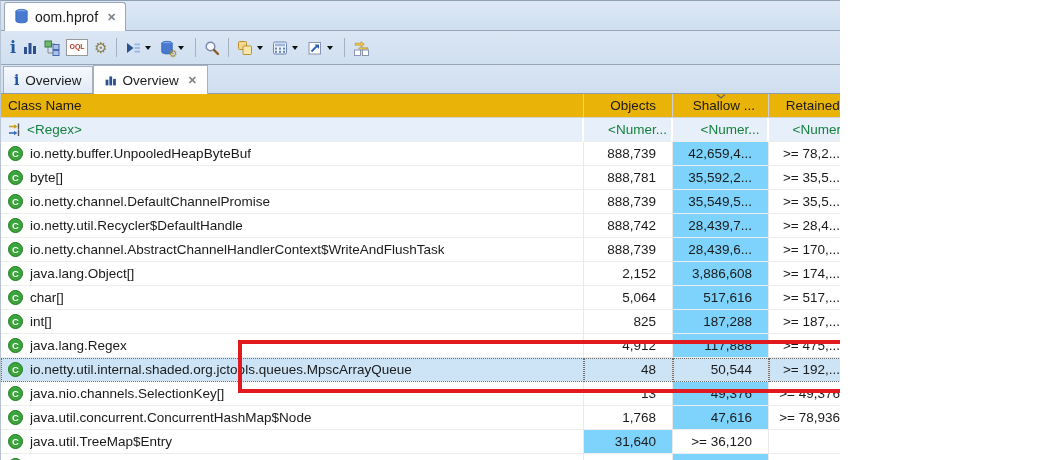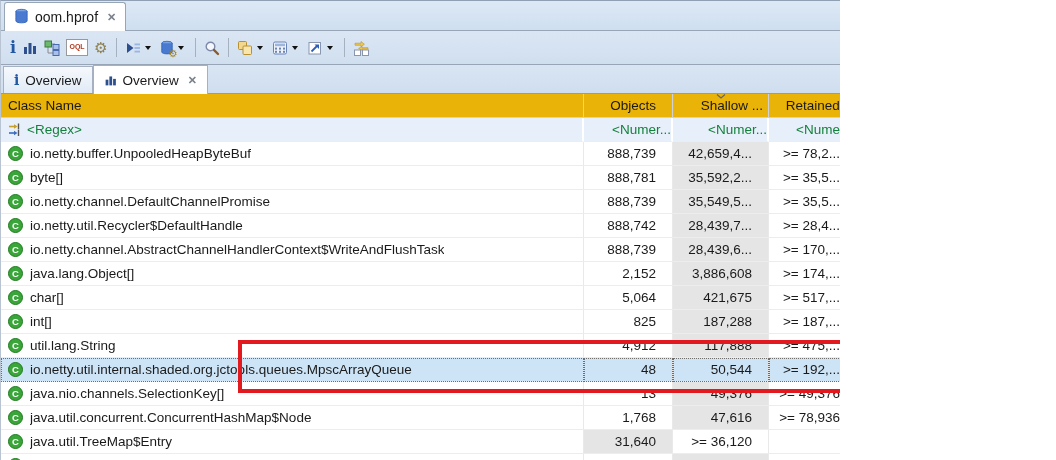--- a/index.html
+++ b/index.html
@@ -62,24 +62,24 @@
   .table{position:absolute; left:0; top:93px; width:100%;}
   .trow{display:grid; grid-template-columns:583px 89px 96px 88px 1fr; height:24px; box-sizing:border-box;}
   .trow > div{white-space:nowrap; overflow:hidden; line-height:23px; font-size:13.5px; box-sizing:border-box;}
   .thead > div{border-right:1px solid #cfd3d8; border-bottom:1px solid #cfd3d8; background:#eab308; position:relative;}
   .thead > div.c-rest{border-right:none; border-bottom:none;}
   .c-class{padding-left:7px; display:flex; align-items:center;}
   .c-num{text-align:right; padding-right:16px;}
   .sort-chevron{position:absolute; top:0px; left:50%; margin-left:-5px;}
   .filterrow > div{background:#e7f0fa; color:#15803d; border-right:2px solid #fff; border-bottom:1px solid #ededec;}
   .filterrow > .c-rest{background:#fff; border-right:none;}
-  .filterrow .c-numfilter{text-align:right; padding-left:20px;}
+  .filterrow .c-numfilter{text-align:center; padding-left:20px;}
   .datarow > div{border-bottom:1px solid #ededec; border-right:1px solid #e9e9e9;}
   .datarow > .c-rest{border-right:none;}
-  .datarow .c-shallow{background:#e5e5e5;}
+  .datarow .c-shallow{background:#7dd3fc;}
   .datarow.selected > div:nth-child(-n+4){background:#cde4f7; outline:1px dotted #6e6e6e; outline-offset:-1px;}
   .class-icon{
     flex:0 0 13px; width:13px; height:13px; border-radius:50%;
     background:#3aa63a; border:1px solid #1f7a1f; color:#fff;
     font-size:9.5px; font-weight:bold; line-height:13px; text-align:center; margin-right:7px;
   }
   .cname{overflow:hidden; text-overflow:clip; white-space:nowrap;}
   .filter-icon{margin-right:5px; flex:0 0 14px;}
   
   .red-box{
@@ -217,21 +217,21 @@
       <span>Overview</span>
       <span class="tab-close">✕</span>
     </div>
   </div>
 
   <div class="table">
 
     <div class="trow thead">
       <div class="c-class">Class Name</div>
       <div class="c-num">Objects</div>
-      <div class="c-num" style="padding-right:5px;">
+      <div class="c-num" style="padding-right:13px;">
         <svg class="sort-chevron" width="10" height="5" viewBox="0 0 10 5">
           <polyline points="1,0.5 5,4 9,0.5" fill="none" stroke="#666" stroke-width="1.2"></polyline>
         </svg><span>Shallow ...</span>
       </div>
       <div class="c-num" style="padding-right:5px; text-align:right; padding-left:8px;">Retained...</div>
       <div class="c-rest"></div>
     </div>
 
     <div class="trow filterrow">
       <div class="c-class">
@@ -317,40 +317,40 @@
     <div class="c-num c-retained">&gt;= 174,...</div>
     <div class="c-rest"></div>
   </div>
 
   <div class="trow datarow">
     <div class="c-class">
       <span class="class-icon">C</span>
       <span class="cname">char[]</span>
     </div>
     <div class="c-num c-objects">5,064</div>
-    <div class="c-num c-shallow">421,675</div>
+    <div class="c-num c-shallow">517,616</div>
     <div class="c-num c-retained">&gt;= 517,...</div>
     <div class="c-rest"></div>
   </div>
 
   <div class="trow datarow">
     <div class="c-class">
       <span class="class-icon">C</span>
       <span class="cname">int[]</span>
     </div>
     <div class="c-num c-objects">825</div>
     <div class="c-num c-shallow">187,288</div>
     <div class="c-num c-retained">&gt;= 187,...</div>
     <div class="c-rest"></div>
   </div>
 
   <div class="trow datarow">
     <div class="c-class">
       <span class="class-icon">C</span>
-      <span class="cname">util.lang.String</span>
+      <span class="cname">java.lang.Regex</span>
     </div>
     <div class="c-num c-objects">4,912</div>
     <div class="c-num c-shallow">117,888</div>
     <div class="c-num c-retained">&gt;= 475,...</div>
     <div class="c-rest"></div>
   </div>
 
   <div class="trow datarow selected">
     <div class="c-class">
       <span class="class-icon">C</span>

